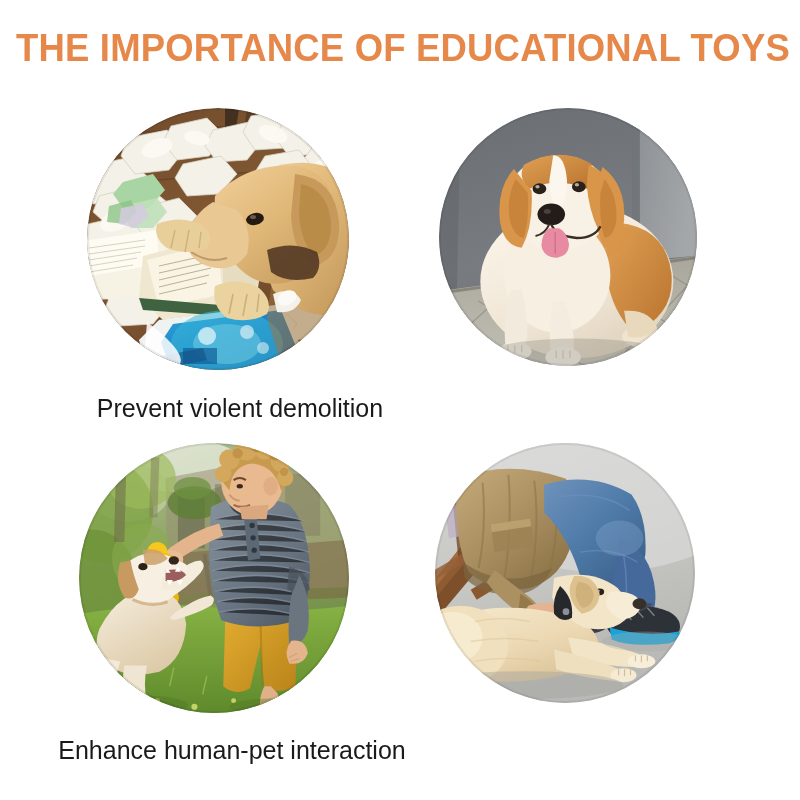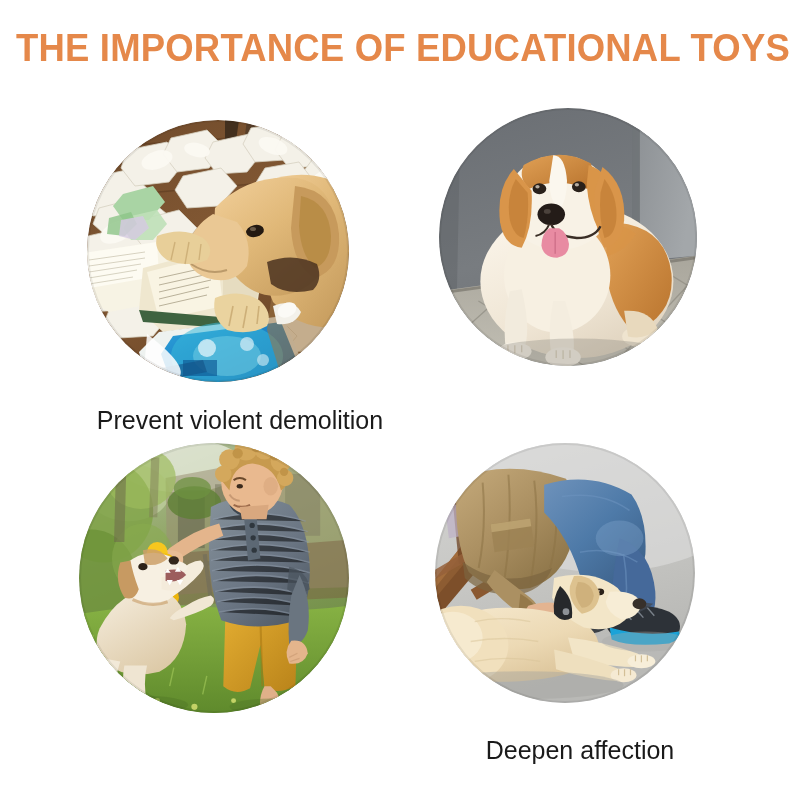--- a/index.html
+++ b/index.html
@@ -40,21 +40,21 @@
     transform: scaleX(0.96);
     transform-origin: center center;
     white-space: nowrap;
   }
 
   
   .cell {
     position: absolute;
   }
 
-  #cell-1 { left: 90px;  top: 120px; width: 300px; height: 320px; }
+  #cell-1 { left: 90px;  top: 108px; width: 300px; height: 320px; }
   #cell-2 { left: 420px; top: 108px; width: 300px; height: 320px; }
   #cell-3 { left: 90px;  top: 443px; width: 300px; height: 330px; }
   #cell-4 { left: 420px; top: 443px; width: 300px; height: 330px; }
 
   .photo-circle {
     position: absolute;
     left: 50%;
     transform: translateX(-50%);
     top: 0;
     width: 262px;
@@ -562,20 +562,21 @@
 
           <path d="M52 152 Q70 160 86 154" stroke="#c08e52" stroke-width="3" fill="none" opacity="0.5"></path>
 
           <ellipse cx="60" cy="254" rx="46" ry="9" fill="#4e7226" opacity="0.4"></ellipse>
           <ellipse cx="186" cy="256" rx="40" ry="8" fill="#4e7226" opacity="0.35"></ellipse>
           <circle cx="131" cy="131" r="130" fill="none" stroke="rgba(0,0,0,0.07)" stroke-width="2"></circle>
         </g>
       </svg>
     </div>
 
+    <div class="caption">Enhance human-pet interaction</div>
   </div>
 
   <div class="cell" id="cell-4">
 
     <div class="photo-circle">
       <svg viewBox="0 0 262 262" xmlns="http://www.w3.org/2000/svg" aria-hidden="true">
         <defs>
           <clipPath id="c4clip">
               <circle cx="131" cy="131" r="131"></circle>
             </clipPath>
@@ -705,16 +706,15 @@
             <path d="M40 220 Q72 214 106 220"></path>
           </g>
 
           <ellipse cx="90" cy="244" rx="100" ry="14" fill="#a3a3a0" opacity="0.45"></ellipse>
           <ellipse cx="212" cy="200" rx="44" ry="10" fill="#a8a8a5" opacity="0.35"></ellipse>
           <circle cx="131" cy="131" r="130" fill="none" stroke="rgba(0,0,0,0.07)" stroke-width="2"></circle>
         </g>
       </svg>
     </div>
 
-    <div class="caption">Deepen affection</div>
   </div>
 
 </div>
 
 </body></html>

